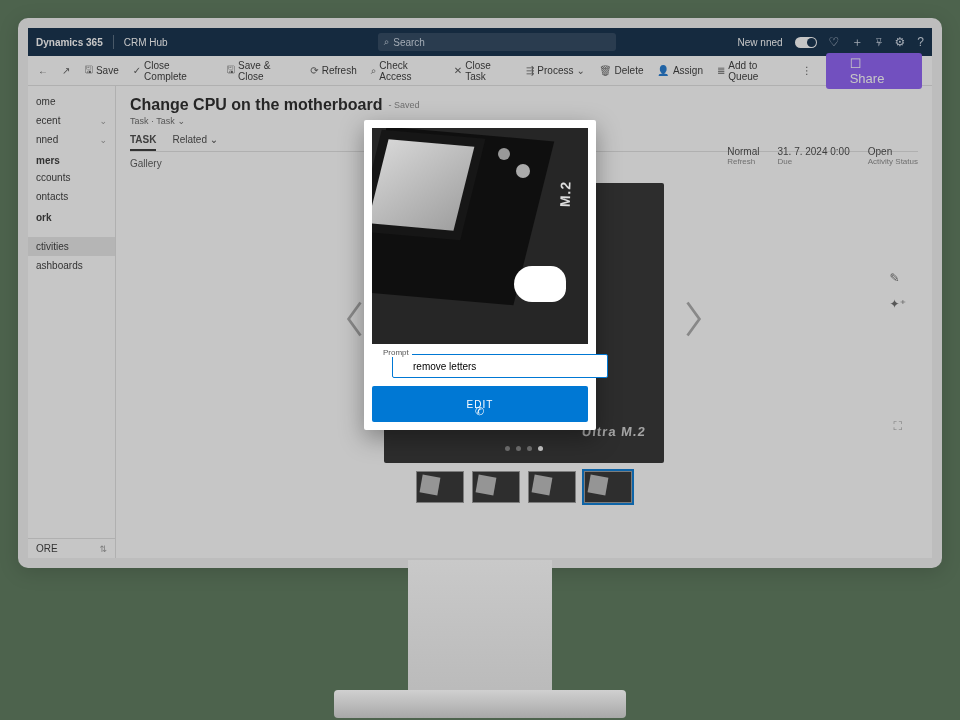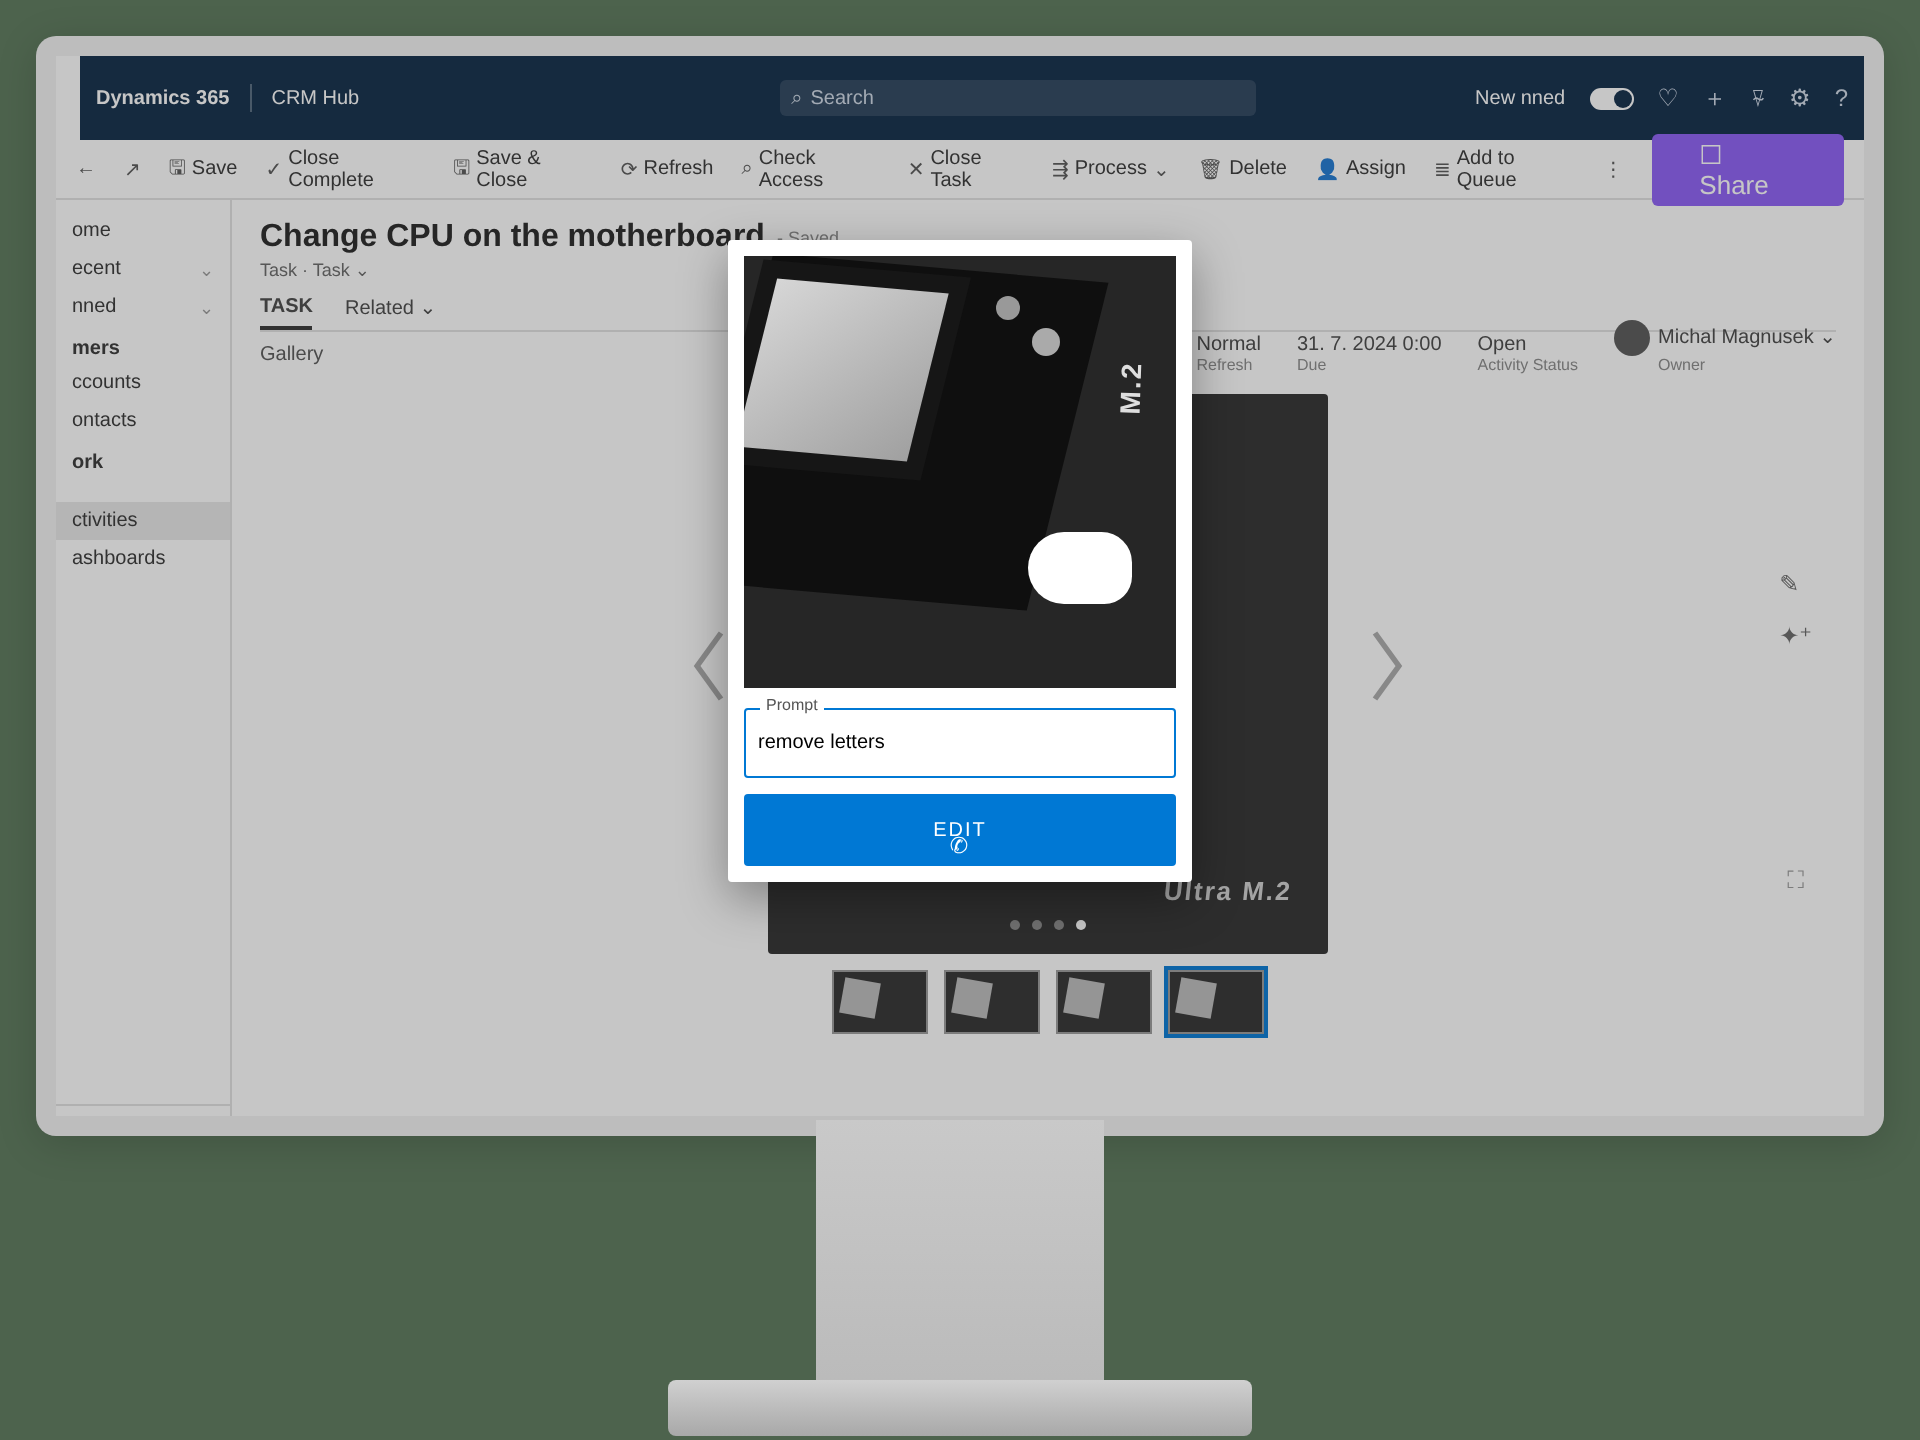--- a/index.html
+++ b/index.html
@@ -6,21 +6,21 @@
   body { width: 960px; height: 720px; background: #4d634d; overflow: hidden; position: relative; }
 
   
   .monitor { position: absolute; left: 18px; top: 18px; width: 924px; height: 550px; background: #bdbdbd; border-radius: 10px; padding: 10px; box-shadow: 0 4px 20px rgba(0,0,0,.15); }
   .stand-neck { position: absolute; left: 408px; top: 560px; width: 144px; height: 138px; background: linear-gradient(#c9c9c9,#bababa); }
   .stand-base { position: absolute; left: 334px; top: 690px; width: 292px; height: 28px; background: linear-gradient(#d0d0d0,#a8a8a8); border-radius: 4px; }
 
   .screen { width: 100%; height: 100%; background: #fff; position: relative; overflow: hidden; }
 
   
-  .topbar { height: 42px; background: #0a2745; color: #fff; display: flex; align-items: center; font-size: 10px; padding: 0 8px; gap: 10px; margin-left: 12px; }
+  .topbar { height: 28px; background: #0a2745; color: #fff; display: flex; align-items: center; font-size: 10px; padding: 0 8px; gap: 10px; }
   .brand { font-weight: 600; }
   .divider-v { width: 1px; height: 14px; background: rgba(255,255,255,.3); }
   .search-top { margin-left: 200px; width: 238px; height: 18px; background: rgba(255,255,255,.12); border-radius: 3px; display: flex; align-items: center; padding: 0 6px; color: #cfd9e6; }
   .search-top .sicon { margin-right: 4px; font-size: 10px; }
   .top-right { margin-left: auto; display: flex; align-items: center; gap: 12px; }
   .toggle { width: 22px; height: 11px; background: #fff; border-radius: 6px; position: relative; }
   .toggle::after { content: ""; position: absolute; right: 1px; top: 1px; width: 9px; height: 9px; background: #0a2745; border-radius: 50%; }
   .ticon { font-size: 12px; color: #cfd9e6; cursor: pointer; }
 
   
@@ -76,21 +76,21 @@
   .modal { position: absolute; left: 336px; top: 92px; width: 232px; background: #fff; border-radius: 2px; padding: 8px; box-shadow: 0 8px 24px rgba(0,0,0,.35); }
   .mimg { width: 216px; height: 216px; background: #262626; position: relative; overflow: hidden; margin: 0 auto; }
   .mimg .socket2 { position: absolute; left: -6px; top: 4px; width: 168px; height: 168px; background: #0f0f0f; transform: rotate(8deg) skew(-6deg,-3deg); }
   .mimg .cpu2 { position: absolute; left: 6px; top: 14px; width: 86px; height: 86px; background: linear-gradient(135deg,#d6d6d6,#a0a0a0); transform: rotate(8deg) skew(-6deg,-3deg); box-shadow: 0 0 0 9px #161616; }
   .mimg .cap { position: absolute; right: 58px; top: 36px; width: 14px; height: 14px; background: #aaa; border-radius: 50%; }
   .mimg .cap2 { position: absolute; right: 78px; top: 20px; width: 12px; height: 12px; background: #999; border-radius: 50%; }
   .mimg .blob { position: absolute; right: 22px; bottom: 42px; width: 52px; height: 36px; background: #fff; border-radius: 26px 22px 20px 26px; }
   .mimg .m2 { position: absolute; right: 10px; top: 58px; color: #dedede; font-size: 14px; font-weight: 800; transform: rotate(-88deg); letter-spacing: 1px; }
   .field { margin-top: 10px; position: relative; }
   .field-label { position: absolute; top: -6px; left: 8px; background: #fff; padding: 0 3px; font-size: 8px; color: #555; }
-  .field input { width: 100%; height: 35px; border: 1px solid #0078d4; outline: none; font-size: 10px; padding: 0 6px; border-radius: 2px; }
+  .field input { width: 100%; height: 24px; border: 1px solid #0078d4; outline: none; font-size: 10px; padding: 0 20px; border-radius: 2px; margin-left: 20px; }
   .edit-btn { width: 100%; height: 36px; background: #0078d4; color: #fff; border: none; font-size: 10px; letter-spacing: 1px; margin-top: 8px; border-radius: 2px; cursor: pointer; position: relative; }
   .cursor { position: absolute; left: 50%; top: 60%; transform: translate(-50%,-20%); font-size: 11px; color: #fff; }
 
   .arrow-svg { width: 22px; height: 40px; }
 </style>
 </head>
 <body>
 
 <div class="monitor">
   <div class="screen">
@@ -216,24 +216,20 @@
             <div class="mv">Normal</div>
             <div class="ml">Refresh</div>
           </div>
           <div class="metric">
             <div class="mv">31. 7. 2024 0:00</div>
             <div class="ml">Due</div>
           </div>
           <div class="metric">
             <div class="mv">Open</div>
             <div class="ml">Activity Status</div>
-          </div>
-          <div class="metric">
-            <div class="mv"><span class="owner-av"></span><span>Michal Magnusek</span> <span>⌄</span></div>
-            <div class="ml" style="margin-left:22px">Owner</div>
           </div>
         </div>
 
         <div class="tabs">
           <div class="tab active">TASK</div>
           <div class="tab"><span>Related</span> <span>⌄</span></div>
         </div>
         <div class="section">Gallery</div>
 
         <div class="gallery">

